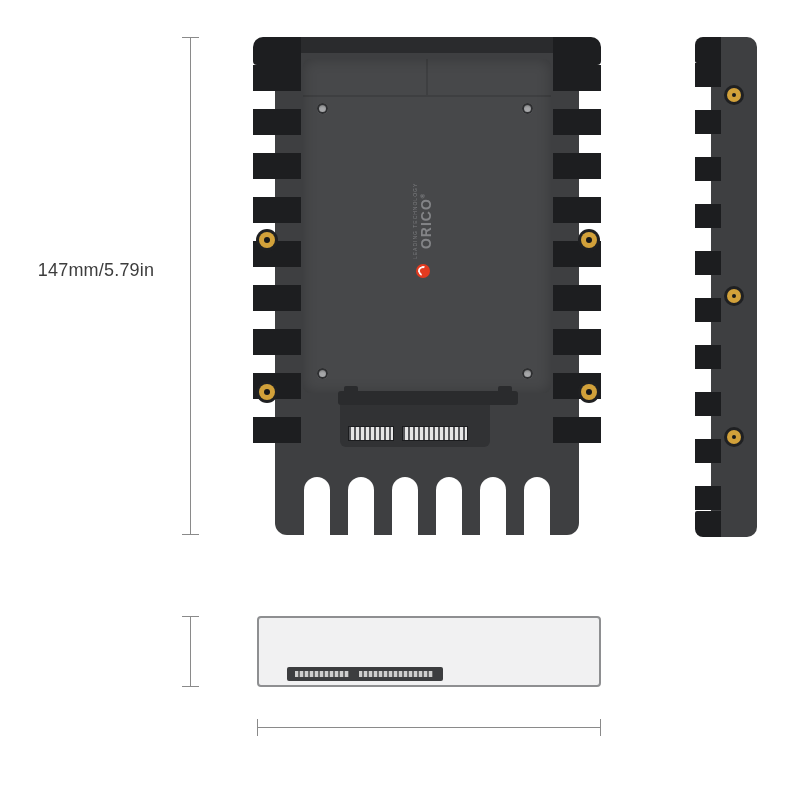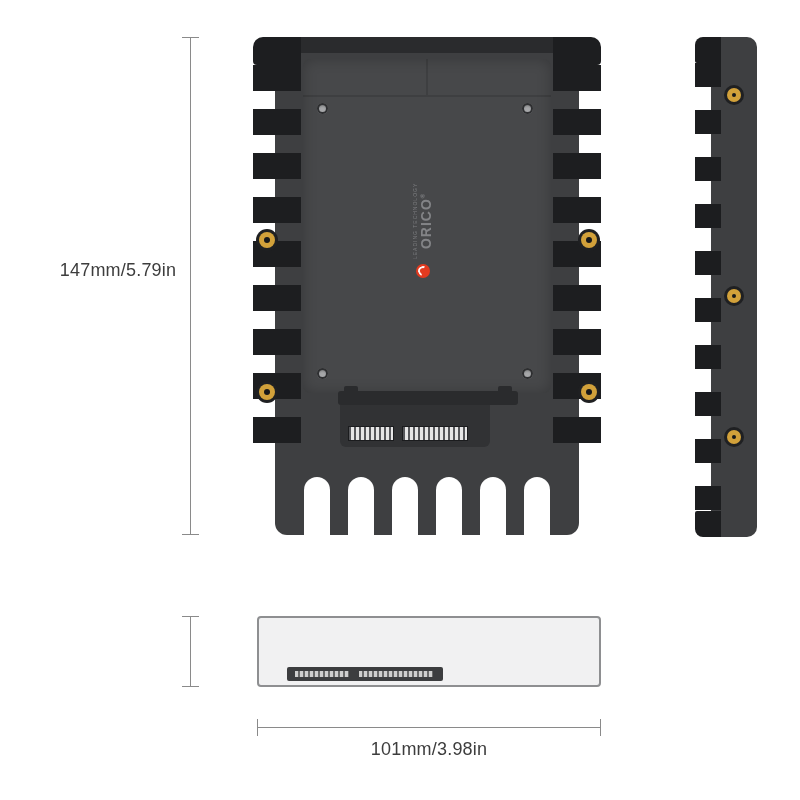--- a/index.html
+++ b/index.html
@@ -79,26 +79,25 @@
   .bv-pins { position:absolute; top:4px; height:6px; background:repeating-linear-gradient(to right, #cfcfcf 0 3px, #6a6a6a 3px 5px); }
   .bv-pins.data  { left:8px;  width:54px; }
   .bv-pins.power { left:72px; width:74px; }
 </style>
 </head>
 <body>
 
 <div class="canvas">
 
   <div class="dim-vline" style="left:190px; top:37px; height:498px;"></div>
-  <div class="dim-label" style="left:48px; top:260px; width:140px; text-align:center;">147mm/5.79in</div>
+  <div class="dim-label" style="left:26px; top:260px; width:140px; text-align:center;">147mm/5.79in</div>
 
   <div class="dim-vline" style="left:190px; top:616px; height:71px;"></div>
 
   <div class="dim-hline" style="left:257px; top:727px; width:344px;"></div>
-  <div class="dim-label" style="left:359px; top:739px; width:140px; text-align:center;">101mm/3.98in</div>
 
   <div class="fv">
     <div class="fv-body"></div>
     <div class="fv-toprim"></div>
     <div class="fv-corner tl"></div>
     <div class="fv-corner tr"></div>
     <div class="ribs left"></div>
     <div class="ribs right"></div>
 
     <div class="fv-panel">

